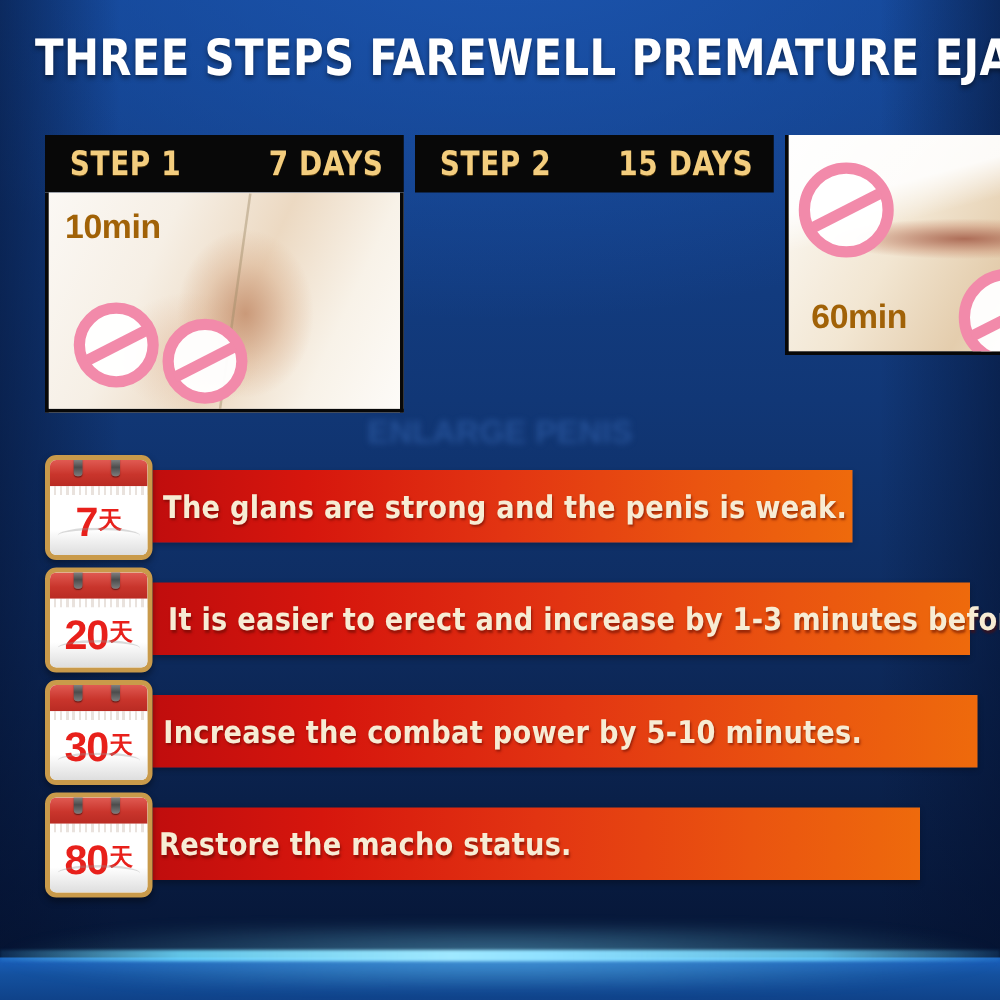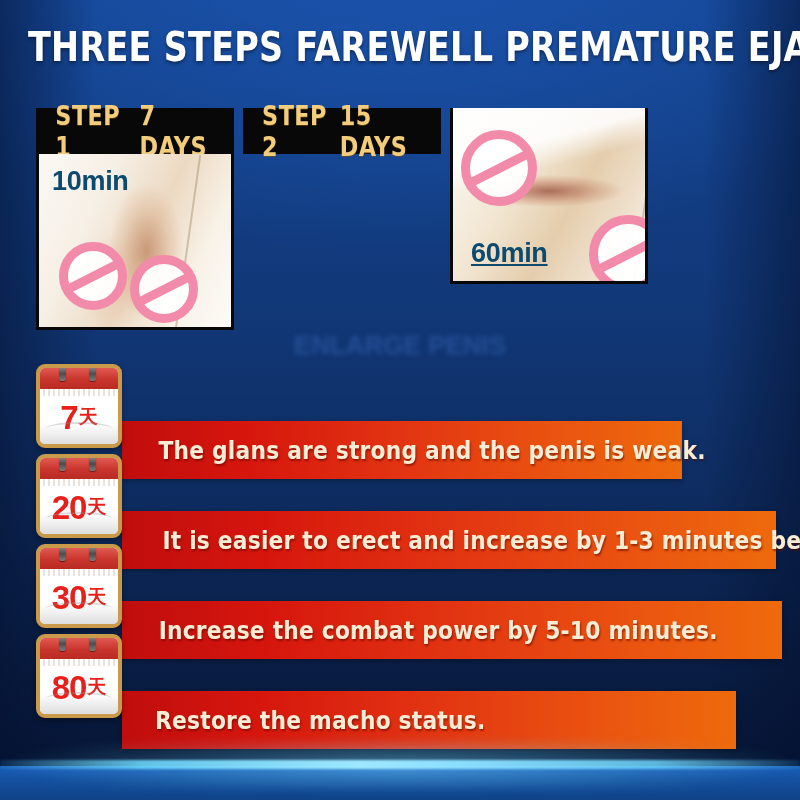--- a/index.html
+++ b/index.html
@@ -64,21 +64,21 @@
     transform:scaleX(.93);
     text-shadow:0 2px 4px rgba(0,0,0,.45);
     white-space:nowrap;
   }
 
   
   #panels {
     position:absolute; top:108px; left:36px;
     display:flex; gap:9px;
   }
-  .panel { width:198px; }
+  .panel { width:287px; }
   .panel-head {
     background:#080808; height:46px;
     display:flex; align-items:center; justify-content:space-between;
     padding:0 12px 0 16px;
   }
   .panel-head span {
     color:#f3cd7e;
     font-family:"Liberation Sans Narrow","DejaVu Sans Condensed","Liberation Sans", sans-serif;
     font-weight:bold; font-size:27px; letter-spacing:.5px;
     transform:scaleX(.92);
@@ -121,21 +121,21 @@
     background:rgba(255,255,255,.96);
   }
   .noicon::after {
     content:""; position:absolute;
     left:-2px; right:-2px; top:50%; height:9px; margin-top:-4px;
     background:#f28aaa;
     transform:rotate(-27deg);
   }
   .minlabel {
     position:absolute;
-    color:#0c4a6e;
+    color:#a16207;
     font-family:"Liberation Sans", sans-serif;
     font-weight:bold; font-size:27px;
     letter-spacing:-.3px;
   }
   
   #watermark {
     position:absolute; top:330px; left:200px; width:400px; height:26px;
     color:rgba(60,110,190,.45);
     font-family:"Liberation Sans Narrow","Liberation Sans", sans-serif;
     font-weight:bold; font-size:26px; text-align:center;
@@ -143,23 +143,21 @@
     overflow:hidden; white-space:nowrap;
   }
 
   
   #rows { position:absolute; top:364px; left:36px; width:740px; }
   .row { position:relative; height:90px; }
   .banner {
     position:absolute; left:86px; top:12px; height:58px;
     background:linear-gradient(90deg,#c00d0d 0%, #d6160d 22%, #e23412 50%, #ea5410 78%, #ee6a0c 100%);
     display:flex; align-items:center;
-    padding-left:28px;
     box-shadow:0 2px 5px rgba(0,0,0,.3);
-    margin-top:45px;
   }
   .banner-text {
     color:#f7ecd4;
     font-family:"Liberation Sans Narrow","DejaVu Sans Condensed","Liberation Sans", sans-serif;
     font-weight:bold; font-size:25px;
     letter-spacing:.2px;
     transform:scaleX(.97);
     text-shadow:1px 2px 2px rgba(90,10,0,.55);
     white-space:nowrap;
   }
@@ -249,21 +247,21 @@
     <div class="panel-head">
       <span>STEP 2</span>
       <span>15 DAYS</span>
     </div>
   </div>
 
   <div class="panel">
     <div class="panel-body">
       <div class="photo p3"></div>
       <div class="strand" style="left:192px; top:0; height:176px;"></div>
-      <div class="minlabel" style="left:18px; top:130px;text-decoration:underline;">60min</div>
+      <div class="minlabel" style="left:18px; top:130px;">60min</div>
       <div class="noicon" style="left:8px; top:22px; width:76px; height:76px;"></div>
       <div class="noicon" style="left:136px; top:107px; width:78px; height:78px;"></div>
     </div>
   </div>
 
 </div>
 
 <div id="watermark">ENLARGE PENIS</div>
 
 <div id="rows">

